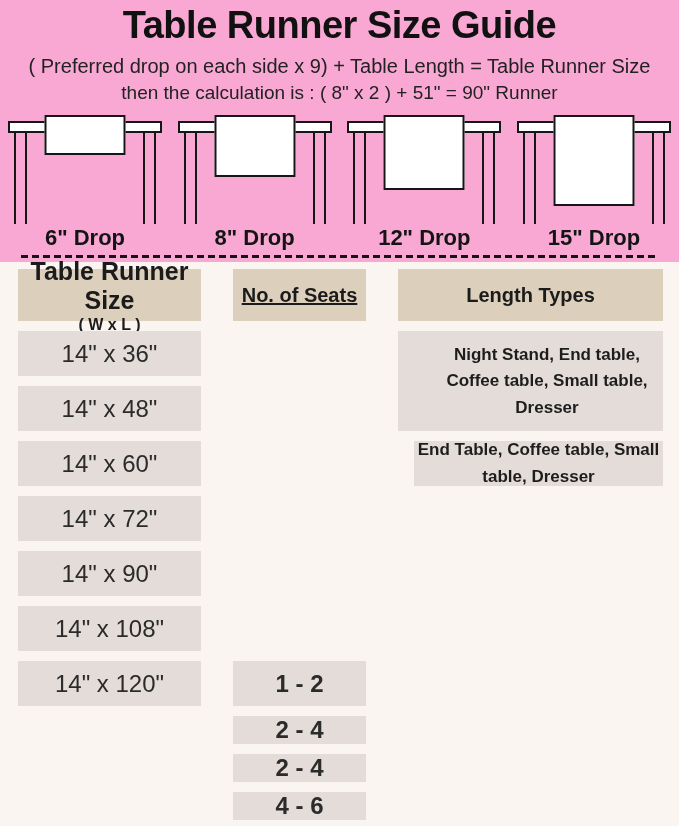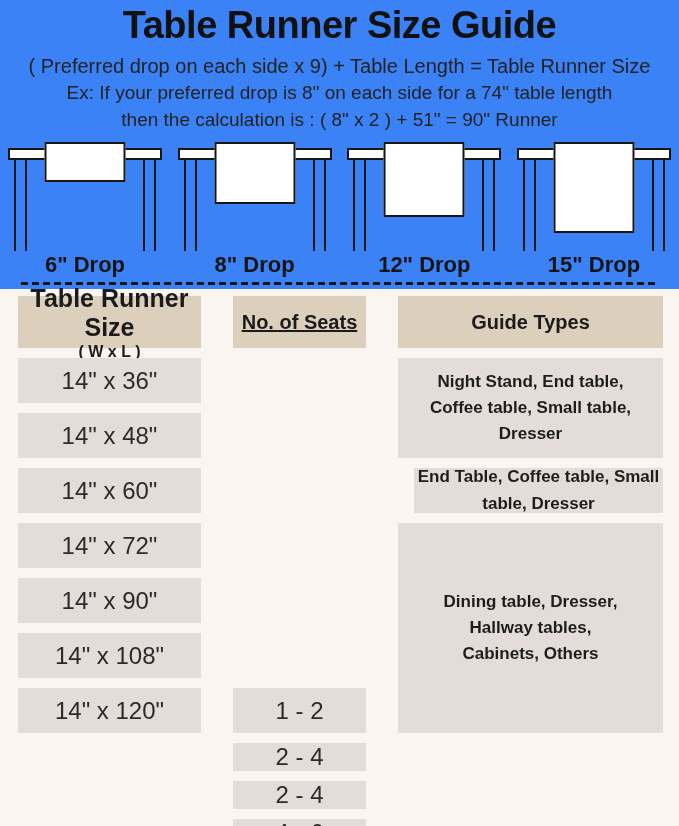--- a/index.html
+++ b/index.html
@@ -2,21 +2,21 @@
 <html><head>
 <meta charset="utf-8">
 <style>
   * { margin: 0; padding: 0; box-sizing: border-box; }
   html, body { background: #ffffff; }
   body {
     width: 679px; height: 826px; overflow: hidden;
     font-family: "Liberation Sans", sans-serif;
     color: #1b1b1b;
   }
-  .page { width: 679px; height: 826px; background: #3b82f6; }
+  .page { width: 679px; height: 826px; background: #f9a8d4; }
 
   
   .hdr { text-align: center; padding-top: 2px; }
   .title {
     font-size: 38px; font-weight: 800; letter-spacing: -0.5px;
     color: #111; line-height: 1.22;
   }
   .formula { font-size: 20px; color: #222; margin-top: 5px; line-height: 1.35; }
   .exline  { font-size: 19px; color: #222; line-height: 1.42; }
 
@@ -62,39 +62,38 @@
     text-align: center;
   }
   .th { font-weight: 700; font-size: 20px; color: #1b1b1b; }
   .th-sub { font-weight: 700; font-size: 16px; margin-top: 1px; }
   .c1h { grid-column: 1; grid-row: 1; }
   .c2h { grid-column: 2; grid-row: 1; text-decoration: underline; }
   .c3h { grid-column: 3; grid-row: 1; }
   .c1h .th { font-size: 25px; }
   .td { font-size: 24px; font-weight: 400; color: #2b2b2b; }
   .col1 { grid-column: 1; }
-  .col2 { grid-column: 2; }
+  .col2 { grid-column: 2; font-weight: bold; }
   .col3 { grid-column: 3; }
-  .g1 { grid-row: 2 / span 2; }
+  .g1 { grid-row: 2 / span 2; align-items: flex-end; }
   .g2 { grid-row: 4; margin-left: 16px; }
   .g3 { grid-row: 5 / span 4; }
   .types { font-size: 17px; font-weight: 700; line-height: 1.55; color: #1d1d1d; }
   .types .inner1 { max-width: 232px; }
   .types .inner2 { max-width: 250px; }
   .types .inner3 { max-width: 185px; }
 </style>
 </head>
 <body>
 
 <div class="page">
 
   <div class="hdr">
     <div class="title">Table Runner Size Guide</div>
     <div class="formula">( Preferred drop on each side x 9) + Table Length = Table Runner Size</div>
-    <div class="exline">Ex: If your preferred drop is 8" on each side for a 74" table length</div>
     <div class="exline">then the calculation is : ( 8" x 2 ) + 51" = 90" Runner</div>
   </div>
 
   <div class="illus-row">
     <div class="panel">
       <div class="tabletop"></div>
       <div class="leg left"></div>
       <div class="leg right"></div>
       <div class="runner" style="height: 40px;"></div>
     </div>
@@ -130,21 +129,21 @@
     <div class="size-grid">
 
       <div class="cell hcell c1h" style="background: rgb(220, 207, 188);">
         <div class="th">Table Runner Size</div>
         <div class="th-sub">( W x L )</div>
       </div>
       <div class="cell hcell c2h" style="background: rgb(220, 207, 188);">
         <div class="th">No. of Seats</div>
       </div>
       <div class="cell hcell c3h" style="background: rgb(220, 207, 188);">
-        <div class="th">Guide Types</div>
+        <div class="th">Length Types</div>
       </div>
 
       <div class="cell dcell td col1" style="background: rgb(227, 220, 216);">14" x 36"</div>
       <div class="cell dcell td col1" style="background: rgb(227, 220, 216);">14" x 48"</div>
       <div class="cell dcell td col1" style="background: rgb(227, 220, 216);">14" x 60"</div>
       <div class="cell dcell td col1" style="background: rgb(227, 220, 216);">14" x 72"</div>
       <div class="cell dcell td col1" style="background: rgb(227, 220, 216);">14" x 90"</div>
       <div class="cell dcell td col1" style="background: rgb(227, 220, 216);">14" x 108"</div>
       <div class="cell dcell td col1" style="background: rgb(227, 220, 216);">14" x 120"</div>
 
@@ -152,20 +151,17 @@
       <div class="cell dcell td col2" style="background: rgb(227, 220, 216);">2 - 4</div>
       <div class="cell dcell td col2" style="background: rgb(227, 220, 216);">2 - 4</div>
       <div class="cell dcell td col2" style="background: rgb(227, 220, 216);">4 - 6</div>
 
       <div class="cell dcell types col3 g1" style="background: rgb(227, 220, 216);">
         <div class="inner1">Night Stand, End table, Coffee table, Small table, Dresser</div>
       </div>
       <div class="cell dcell types col3 g2" style="background: rgb(227, 220, 216);">
         <div class="inner2">End Table, Coffee table, Small table, Dresser</div>
       </div>
-      <div class="cell dcell types col3 g3" style="background: rgb(227, 220, 216);">
-        <div class="inner3">Dining table, Dresser, Hallway tables, Cabinets, Others</div>
-      </div>
 
     </div>
   </div>
 
 </div>
 
 </body></html>

